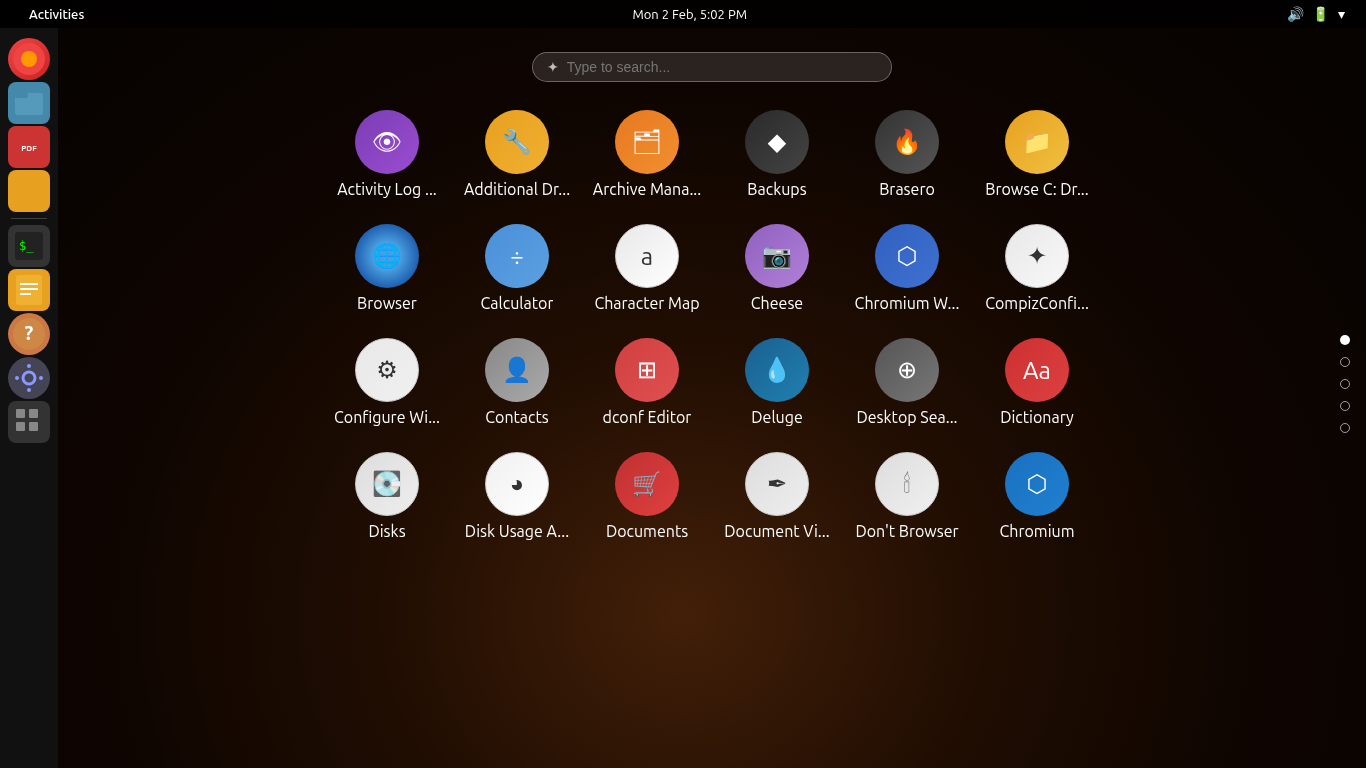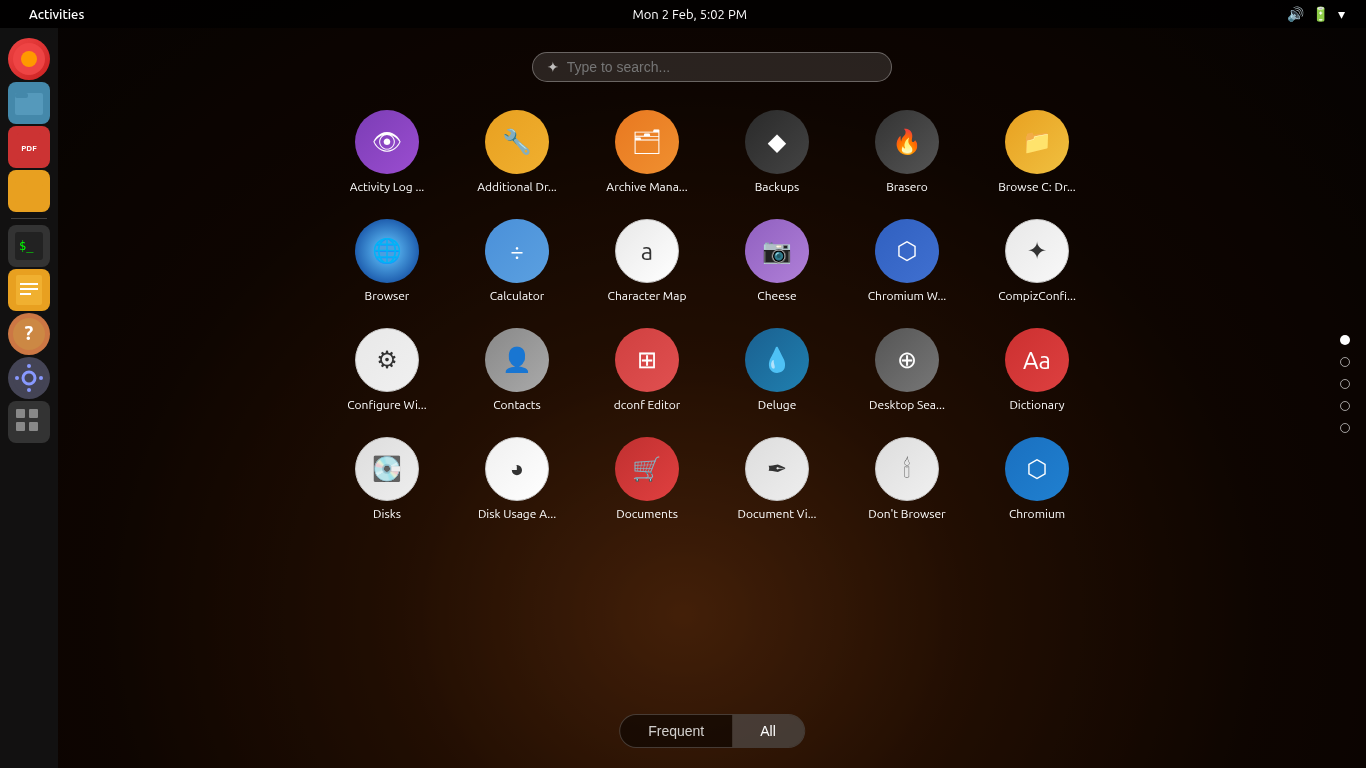--- a/index.html
+++ b/index.html
@@ -158,21 +158,21 @@
       border-radius: 50%;
       display: flex;
       align-items: center;
       justify-content: center;
       font-size: 28px;
       position: relative;
       overflow: hidden;
     }
     .app-label {
       color: #fff;
-      font-size: 12px;
+      font-size: 16px;
       text-align: right;
       max-width: 110px;
       overflow: hidden;
       text-overflow: ellipsis;
       white-space: nowrap;
     }
     
     .bottom-tabs {
       position: absolute;
       bottom: 20px;
@@ -426,24 +426,20 @@
       <div class="app-item">
         <div class="app-icon icon-dont-starve" style="font-size: 24px; color: rgb(51, 51, 51);">🕯</div>
         <div class="app-label">Don't Browser</div>
       </div>
       <div class="app-item">
         <div class="app-icon icon-dropbox" style="font-size: 24px; color: rgb(255, 255, 255);">⬡</div>
         <div class="app-label">Chromium</div>
       </div>
     </div>
 
-  <div class="bottom-tabs" id="bottom-tabs">
-      <button class="tab-btn">Frequent</button>
-      <button class="tab-btn active">All</button>
-    </div>
 </div>
 
 <div class="scroll-indicators" id="scroll-indicators">
     <div class="scroll-dot active"></div>
     <div class="scroll-dot"></div>
     <div class="scroll-dot"></div>
     <div class="scroll-dot"></div>
     <div class="scroll-dot"></div>
   </div>
 

